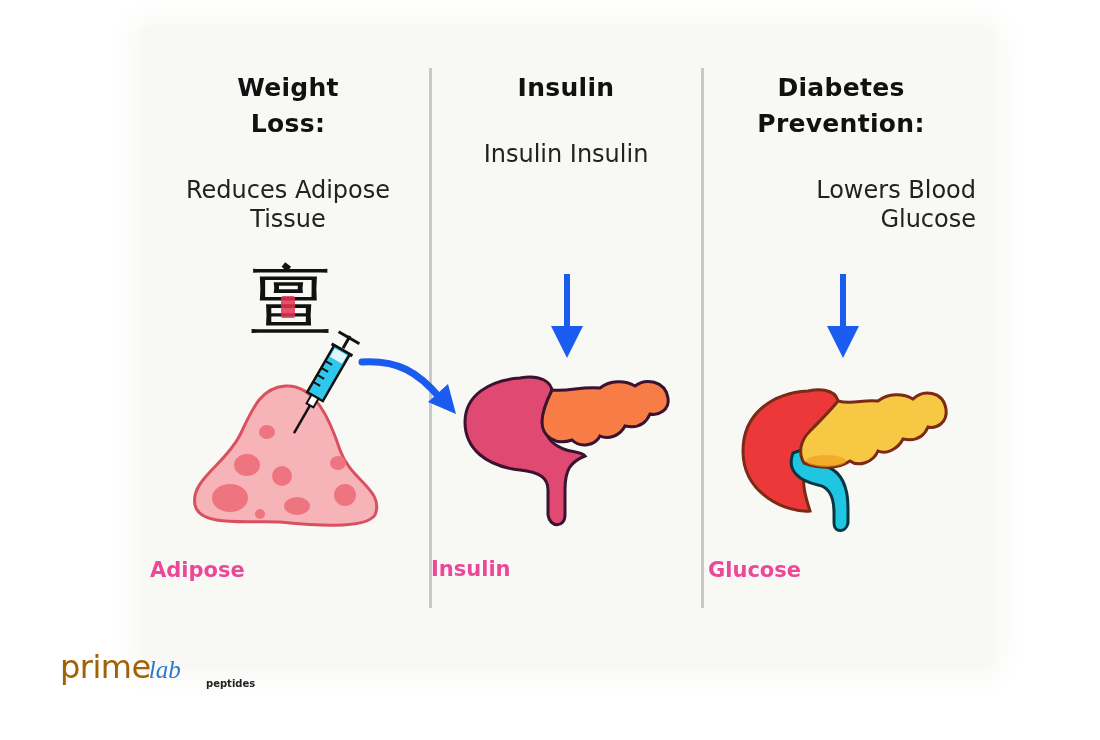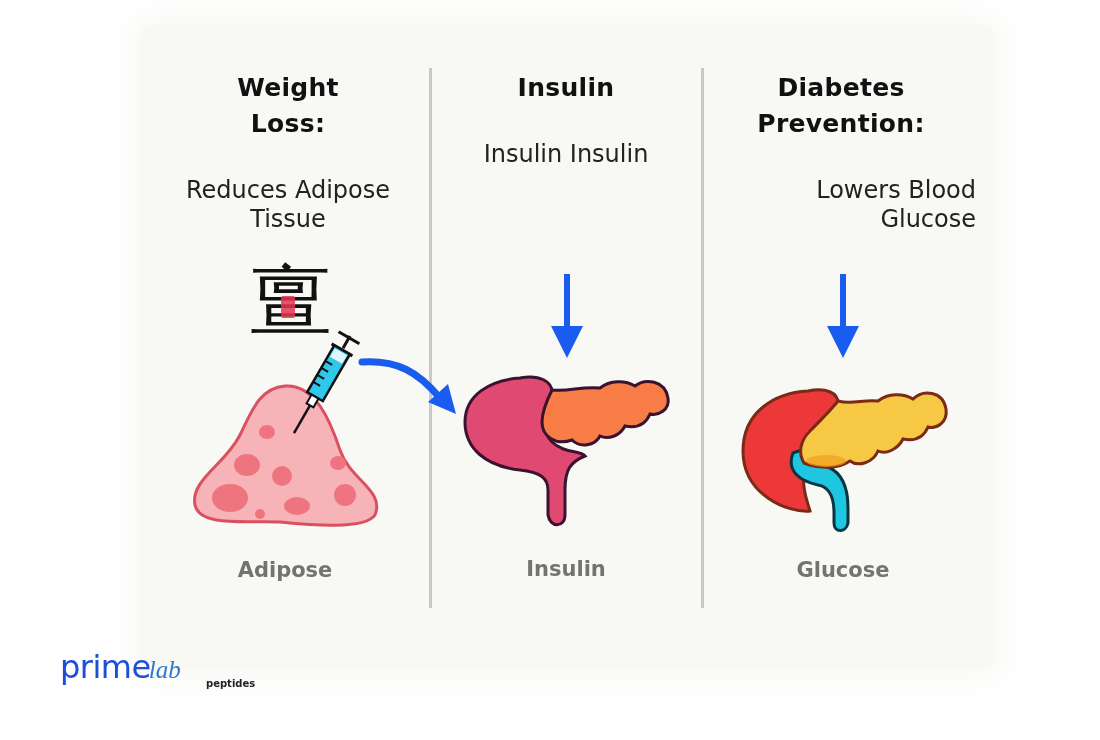--- a/index.html
+++ b/index.html
@@ -2,24 +2,24 @@
 <html><head>
   <meta charset="utf-8">
   <style>
     html, body { margin:0; padding:0; }
     body { width:1100px; height:740px; background:#ffffff; position:relative; overflow:hidden; font-family:"DejaVu Sans", sans-serif; }
     .panel { position:absolute; left:140px; top:25px; width:855px; height:645px; background:#f8f8f5; border-radius:12px; box-shadow:0 0 30px 10px #f8f8f5; }
     .divider { position:absolute; width:3px; background:#c9c9c9; top:68px; height:540px; }
     .col { position:absolute; top:70px; width:270px; text-align:center; }
     .heading { font-weight:bold; font-size:25px; line-height:36px; color:#111; letter-spacing:0.3px; }
     .desc { margin-top:34px; font-size:24px; line-height:29px; color:#222; }
-    .label { position:absolute; top:558px; width:270px; text-align:center; font-weight:bold; font-size:21px; color:#737373; }
+    .label { position:absolute; top:558px; width:270px; font-weight:bold; font-size:21px; color:#ec4899; }
     svg { position:absolute; overflow:visible; }
     .logo { position:absolute; left:60px; top:648px; }
-    .logo-prime { font-family:"DejaVu Sans", sans-serif; font-size:32px; color:#1d4ed8; letter-spacing:-0.5px; }
+    .logo-prime { font-family:"DejaVu Sans", sans-serif; font-size:32px; color:#a16207; letter-spacing:-0.5px; }
     .logo-lab { font-family:Liberation Serif, serif; font-style:italic; font-size:25px; color:#2f78c8; margin-left:-2px; }
     .logo-sub { position:absolute; left:110px; top:30px; font-size:10px; color:#222; font-weight:bold;margin-left:36px; }
   </style>
 </head>
 <body>
 
 <div class="panel"></div>
 
 <div class="divider" style="left:429px;"></div>
 <div class="divider" style="left:701px;"></div>

